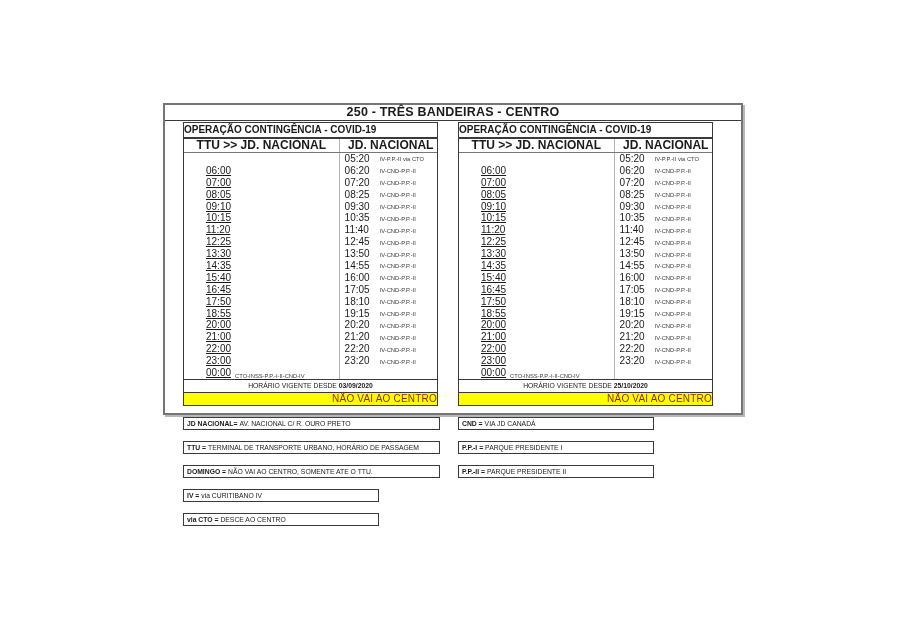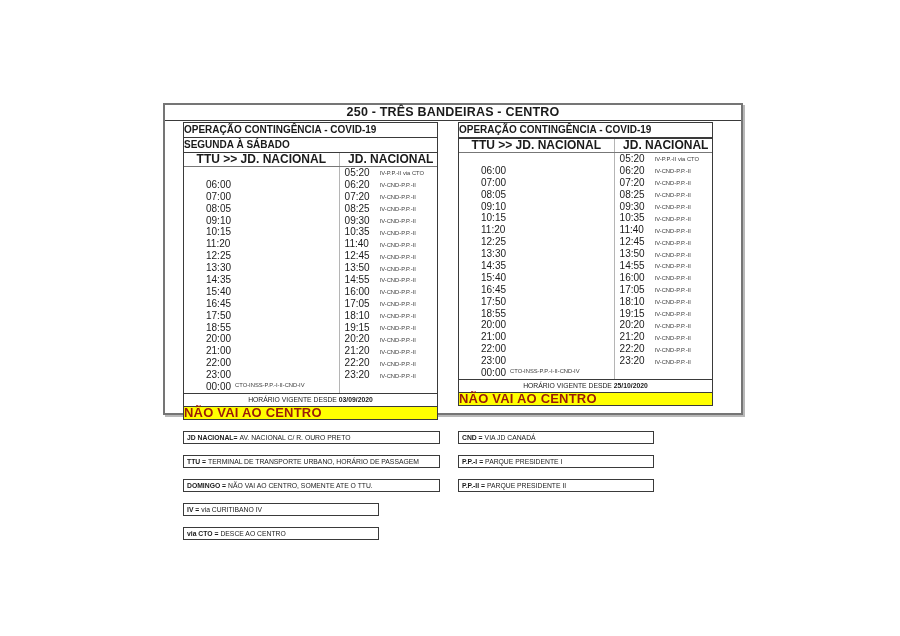--- a/index.html
+++ b/index.html
@@ -13,30 +13,30 @@
   .panel{width:255px;box-sizing:border-box;}
   .panel-header{border:1px solid #3a3a3a;text-align:left;font-weight:bold;font-size:10px;}
   .ph1{height:14px;line-height:14px;border-bottom:1px solid #3a3a3a;}
   .ph2{height:14px;line-height:14px;}
   .timetable{border:1px solid #3a3a3a;border-top:none;}
   .col-headers{display:flex;height:13px;font-weight:bold;font-size:12px;border-bottom:1px solid #777;}
   .col1h{width:61.5%;box-sizing:border-box;text-align:center;line-height:13px;border-right:1px solid #b5b5b5;}
   .col2h{width:38.5%;box-sizing:border-box;line-height:13px;padding-left:5px;text-align:center;}
   .trow{display:flex;height:11.9px;}
   .c1{width:61.5%;box-sizing:border-box;border-right:1px solid #b5b5b5;
-      padding-left:22px;display:flex;align-items:flex-start;}
+      padding-left:22px;display:flex;align-items:flex-end;text-decoration:underline;}
   .c2{width:38.5%;box-sizing:border-box;padding-left:5px;display:flex;align-items:center;}
   .time{font-size:10px;line-height:11.9px;white-space:nowrap;}
   .c2 .time{width:31px;}
   .note{font-size:5.8px;color:#3c3c3c;white-space:nowrap;margin-left:4px;padding-top:1px;}
   .footerbar{border:1px solid #3a3a3a;border-top:none;height:12px;line-height:12px;
              text-align:center;font-size:6.8px;}
   .footerbar b{font-weight:bold;}
-  .banner{border:1px solid #3a3a3a;border-top:none;height:12px;line-height:12px;text-align:left;
-          font-size:13px;font-weight:bold;background:var(--banner_bg,#FFFF00);color:var(--banner_text,#9B1B08);
+  .banner{border:1px solid #3a3a3a;border-top:none;height:12px;line-height:12px;text-align:right;
+          font-size:10px;font-weight:normal;background:var(--banner_bg,#FFFF00);color:var(--banner_text,#9B1B08);
           letter-spacing:.2px;}
   .legends{display:flex;gap:20px;margin:11px 0 0 18px;}
   .legend-col{width:255px;}
   .legend-box{border:1px solid #3a3a3a;height:13px;line-height:12px;font-size:6.8px;
               padding-left:3px;box-sizing:border-box;margin-bottom:11px;white-space:nowrap;
               background:#fff;}
   .legend-box .term{font-weight:bold;margin-right:2px;}
   .legend-box.wide{width:257px;}
   .legend-box.narrow{width:196px;}
 </style>
@@ -46,21 +46,20 @@
 <div class="page">
   <div class="frame">
 
     <div class="title">250 - TRÊS BANDEIRAS - CENTRO</div>
 
     <div class="panels">
 
       <section class="panel">
         <div class="panel-header">
           <div class="ph1">OPERAÇÃO CONTINGÊNCIA - COVID-19</div>
-          <div class="ph2">SEGUNDA À SÁBADO</div>
         </div>
         <div class="timetable">
           <div class="col-headers">
             <div class="col1h">TTU &gt;&gt; JD. NACIONAL</div>
             <div class="col2h">JD. NACIONAL</div>
           </div>
           <div class="rows">
               <div class="trow">
                 <div class="c1">
                   <span class="time"></span>

